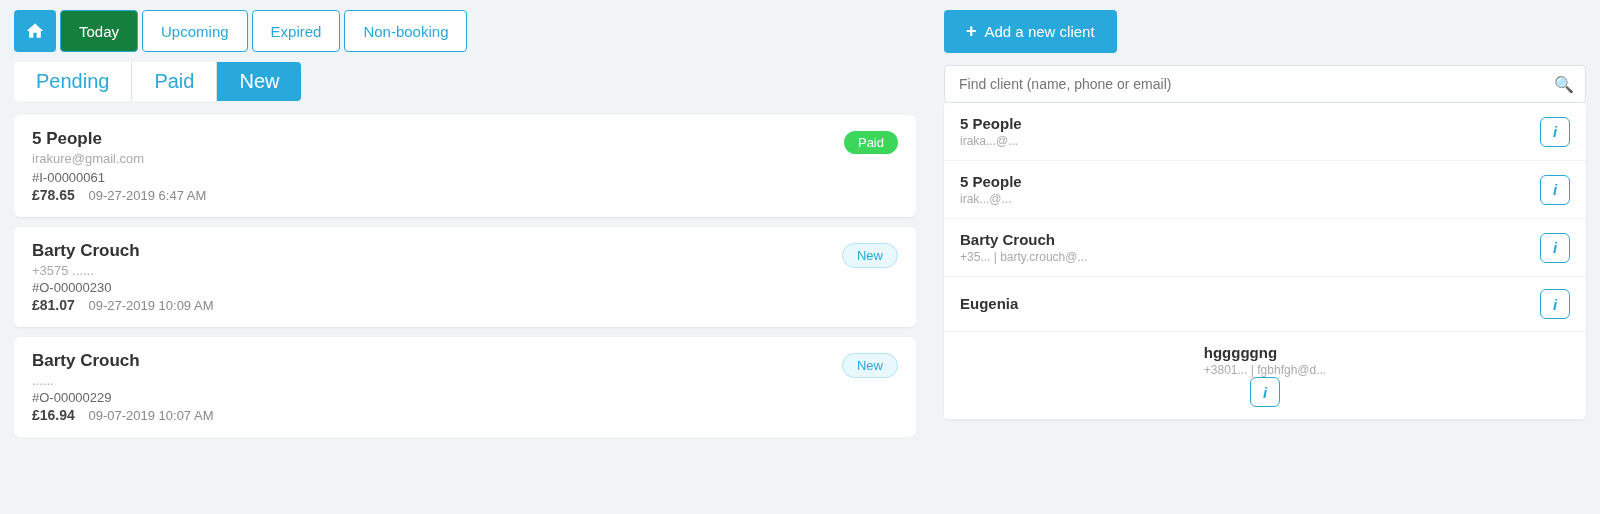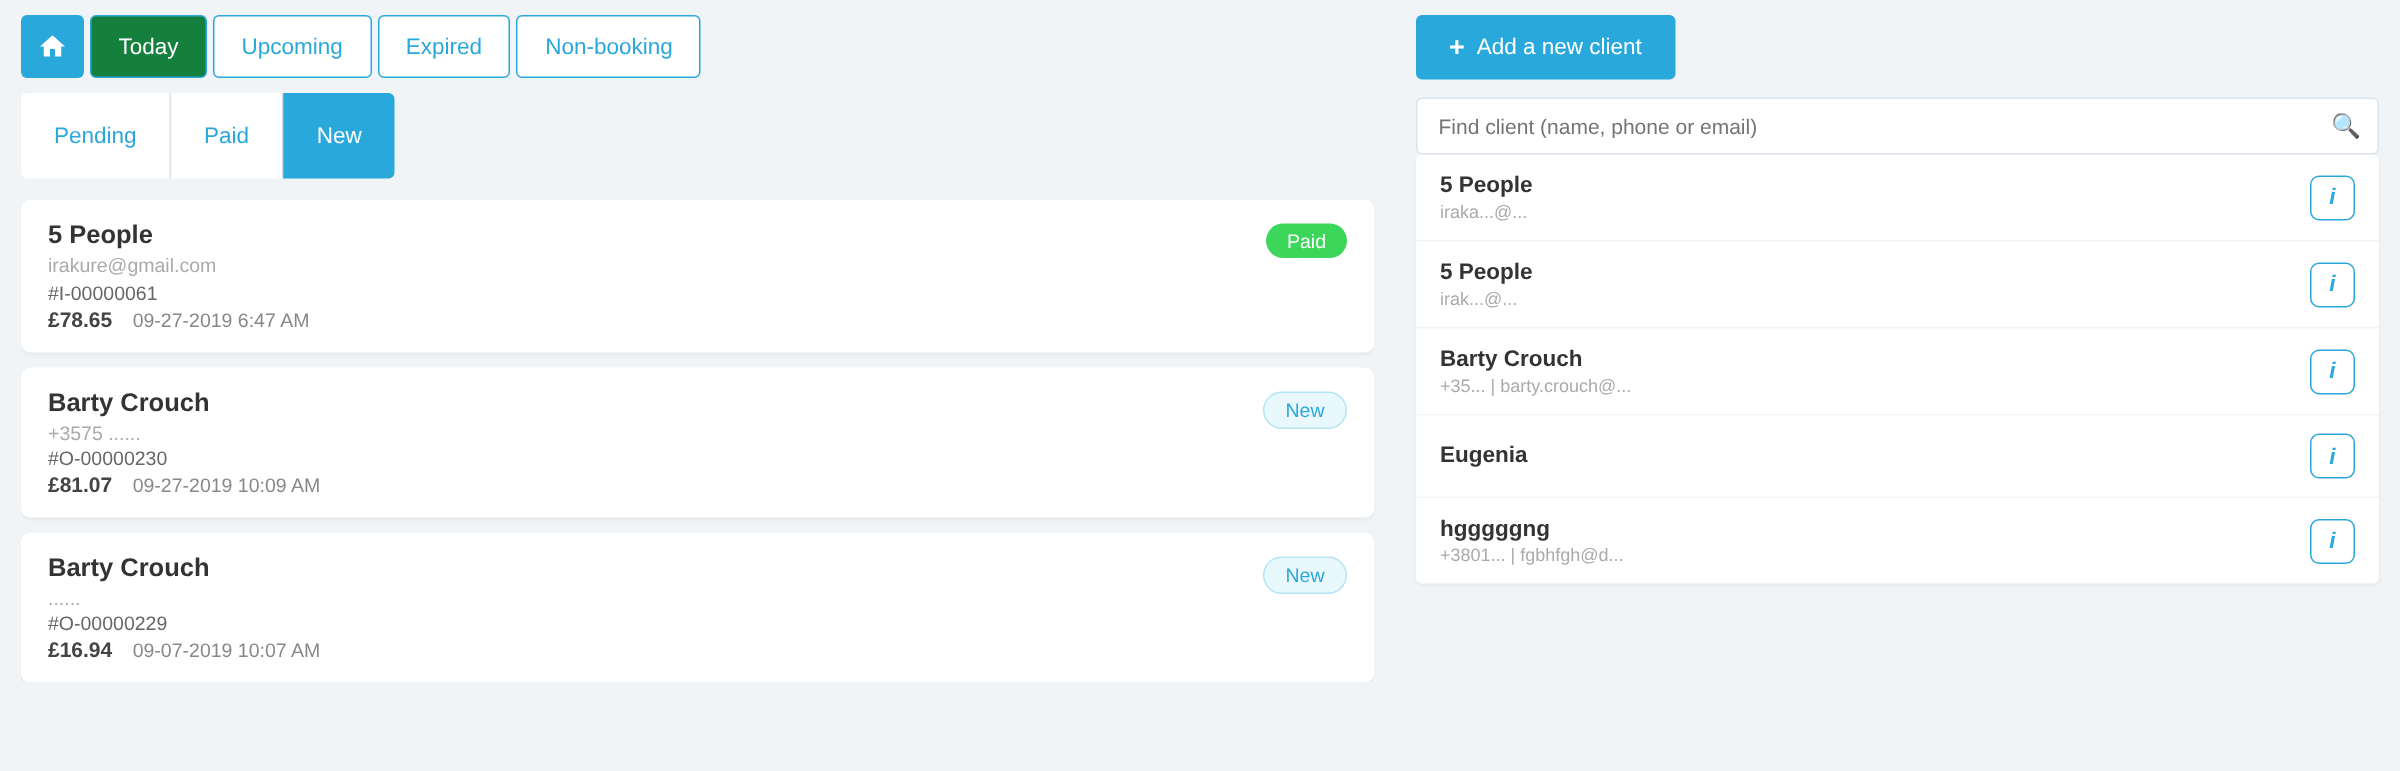--- a/index.html
+++ b/index.html
@@ -56,22 +56,22 @@
     
     .sub-tabs {
       display: flex;
       gap: 0;
       margin-bottom: 14px;
     }
     .sub-tab {
       background: white;
       border: none;
       color: #29a8dc;
-      padding: 20px 22px;
-      font-size: 15px;
+      padding: 8px 22px;
+      font-size: 20px;
       cursor: pointer;
       border-radius: 0;
     }
     .sub-tab:first-child { border-radius: 4px 0 0 4px; }
     .sub-tab:last-child { border-radius: 0 4px 4px 0; }
     .sub-tab.active {
       background: #29a8dc;
       color: white;
     }
     .sub-tab + .sub-tab { border-left: 1px solid #e0e0e0; }
@@ -205,21 +205,21 @@
       border-radius: 4px;
       box-shadow: 0 1px 3px rgba(0,0,0,0.06);
     }
     .client-item {
       display: flex;
       align-items: center;
       padding: 12px 16px;
       border-bottom: 1px solid #f0f4f7;
       cursor: pointer;
     }
-    .client-item:last-child { border-bottom: none; }
+    .client-item:last-child { border-bottom: none; flex-direction: column; }
     .client-info { flex: 1; }
     .client-name {
       font-size: 15px;
       font-weight: 600;
       color: #333;
       margin-bottom: 2px;
     }
     .client-contact {
       font-size: 12px;
       color: #aaa;

